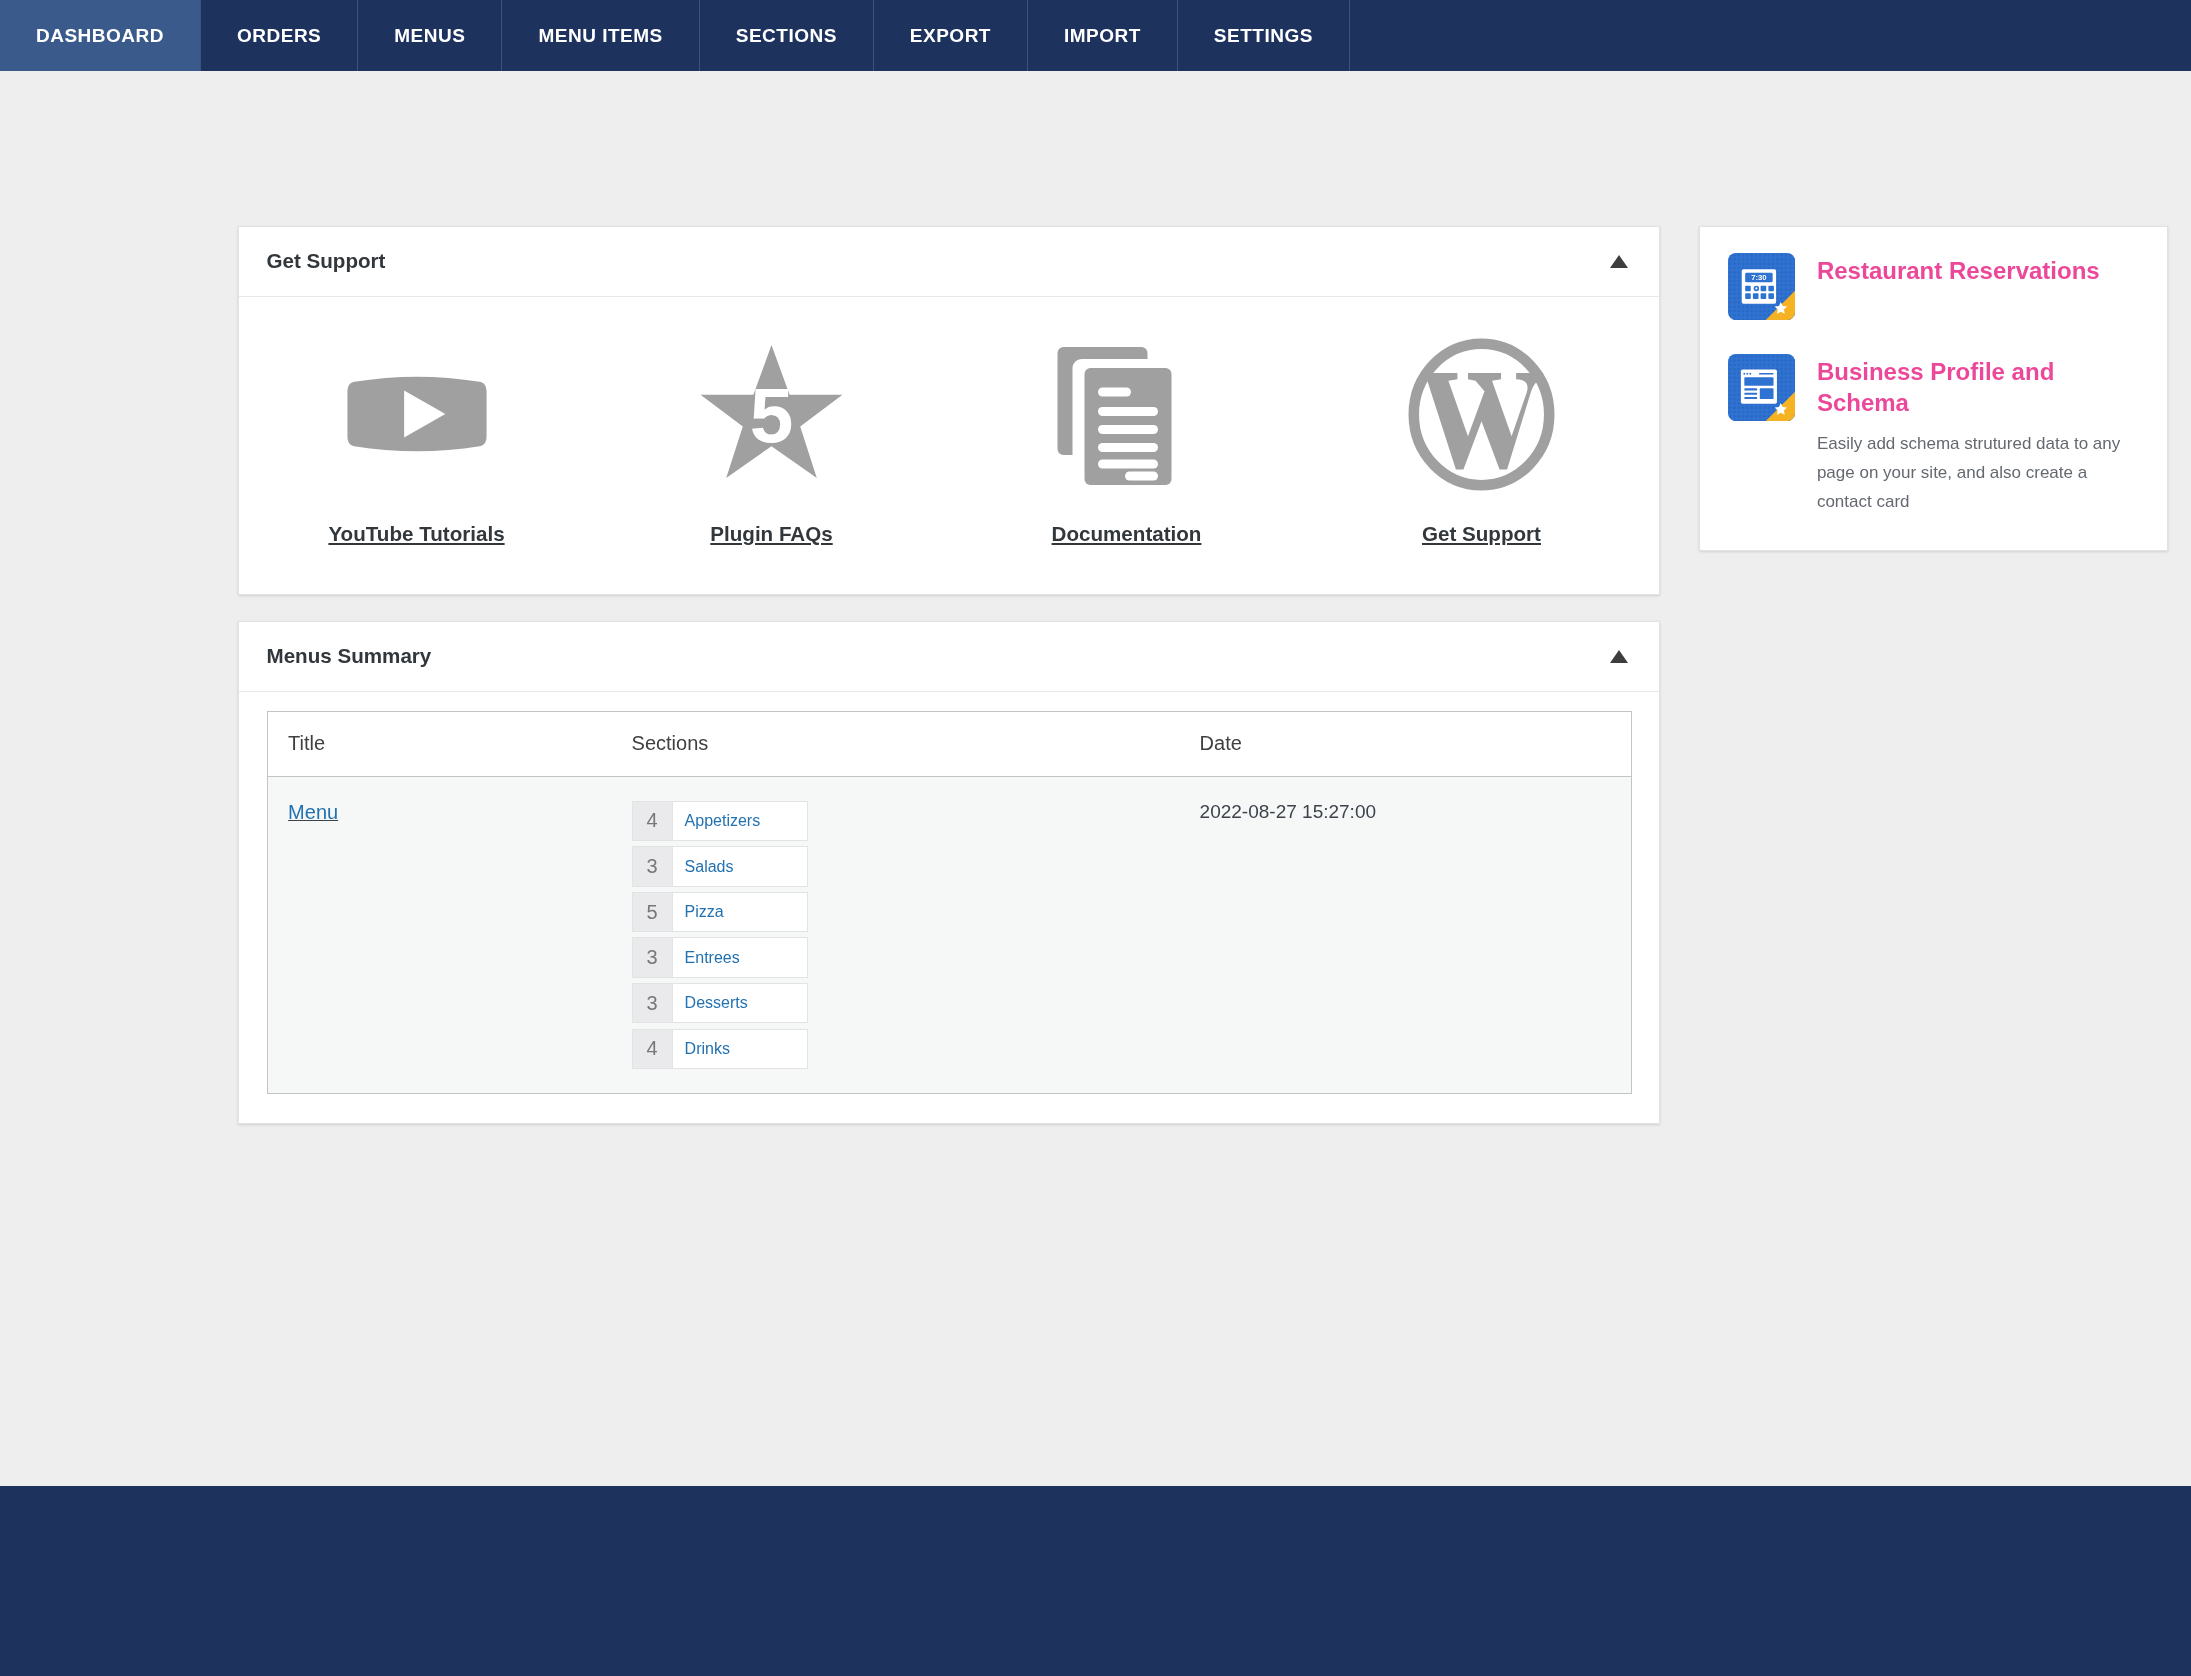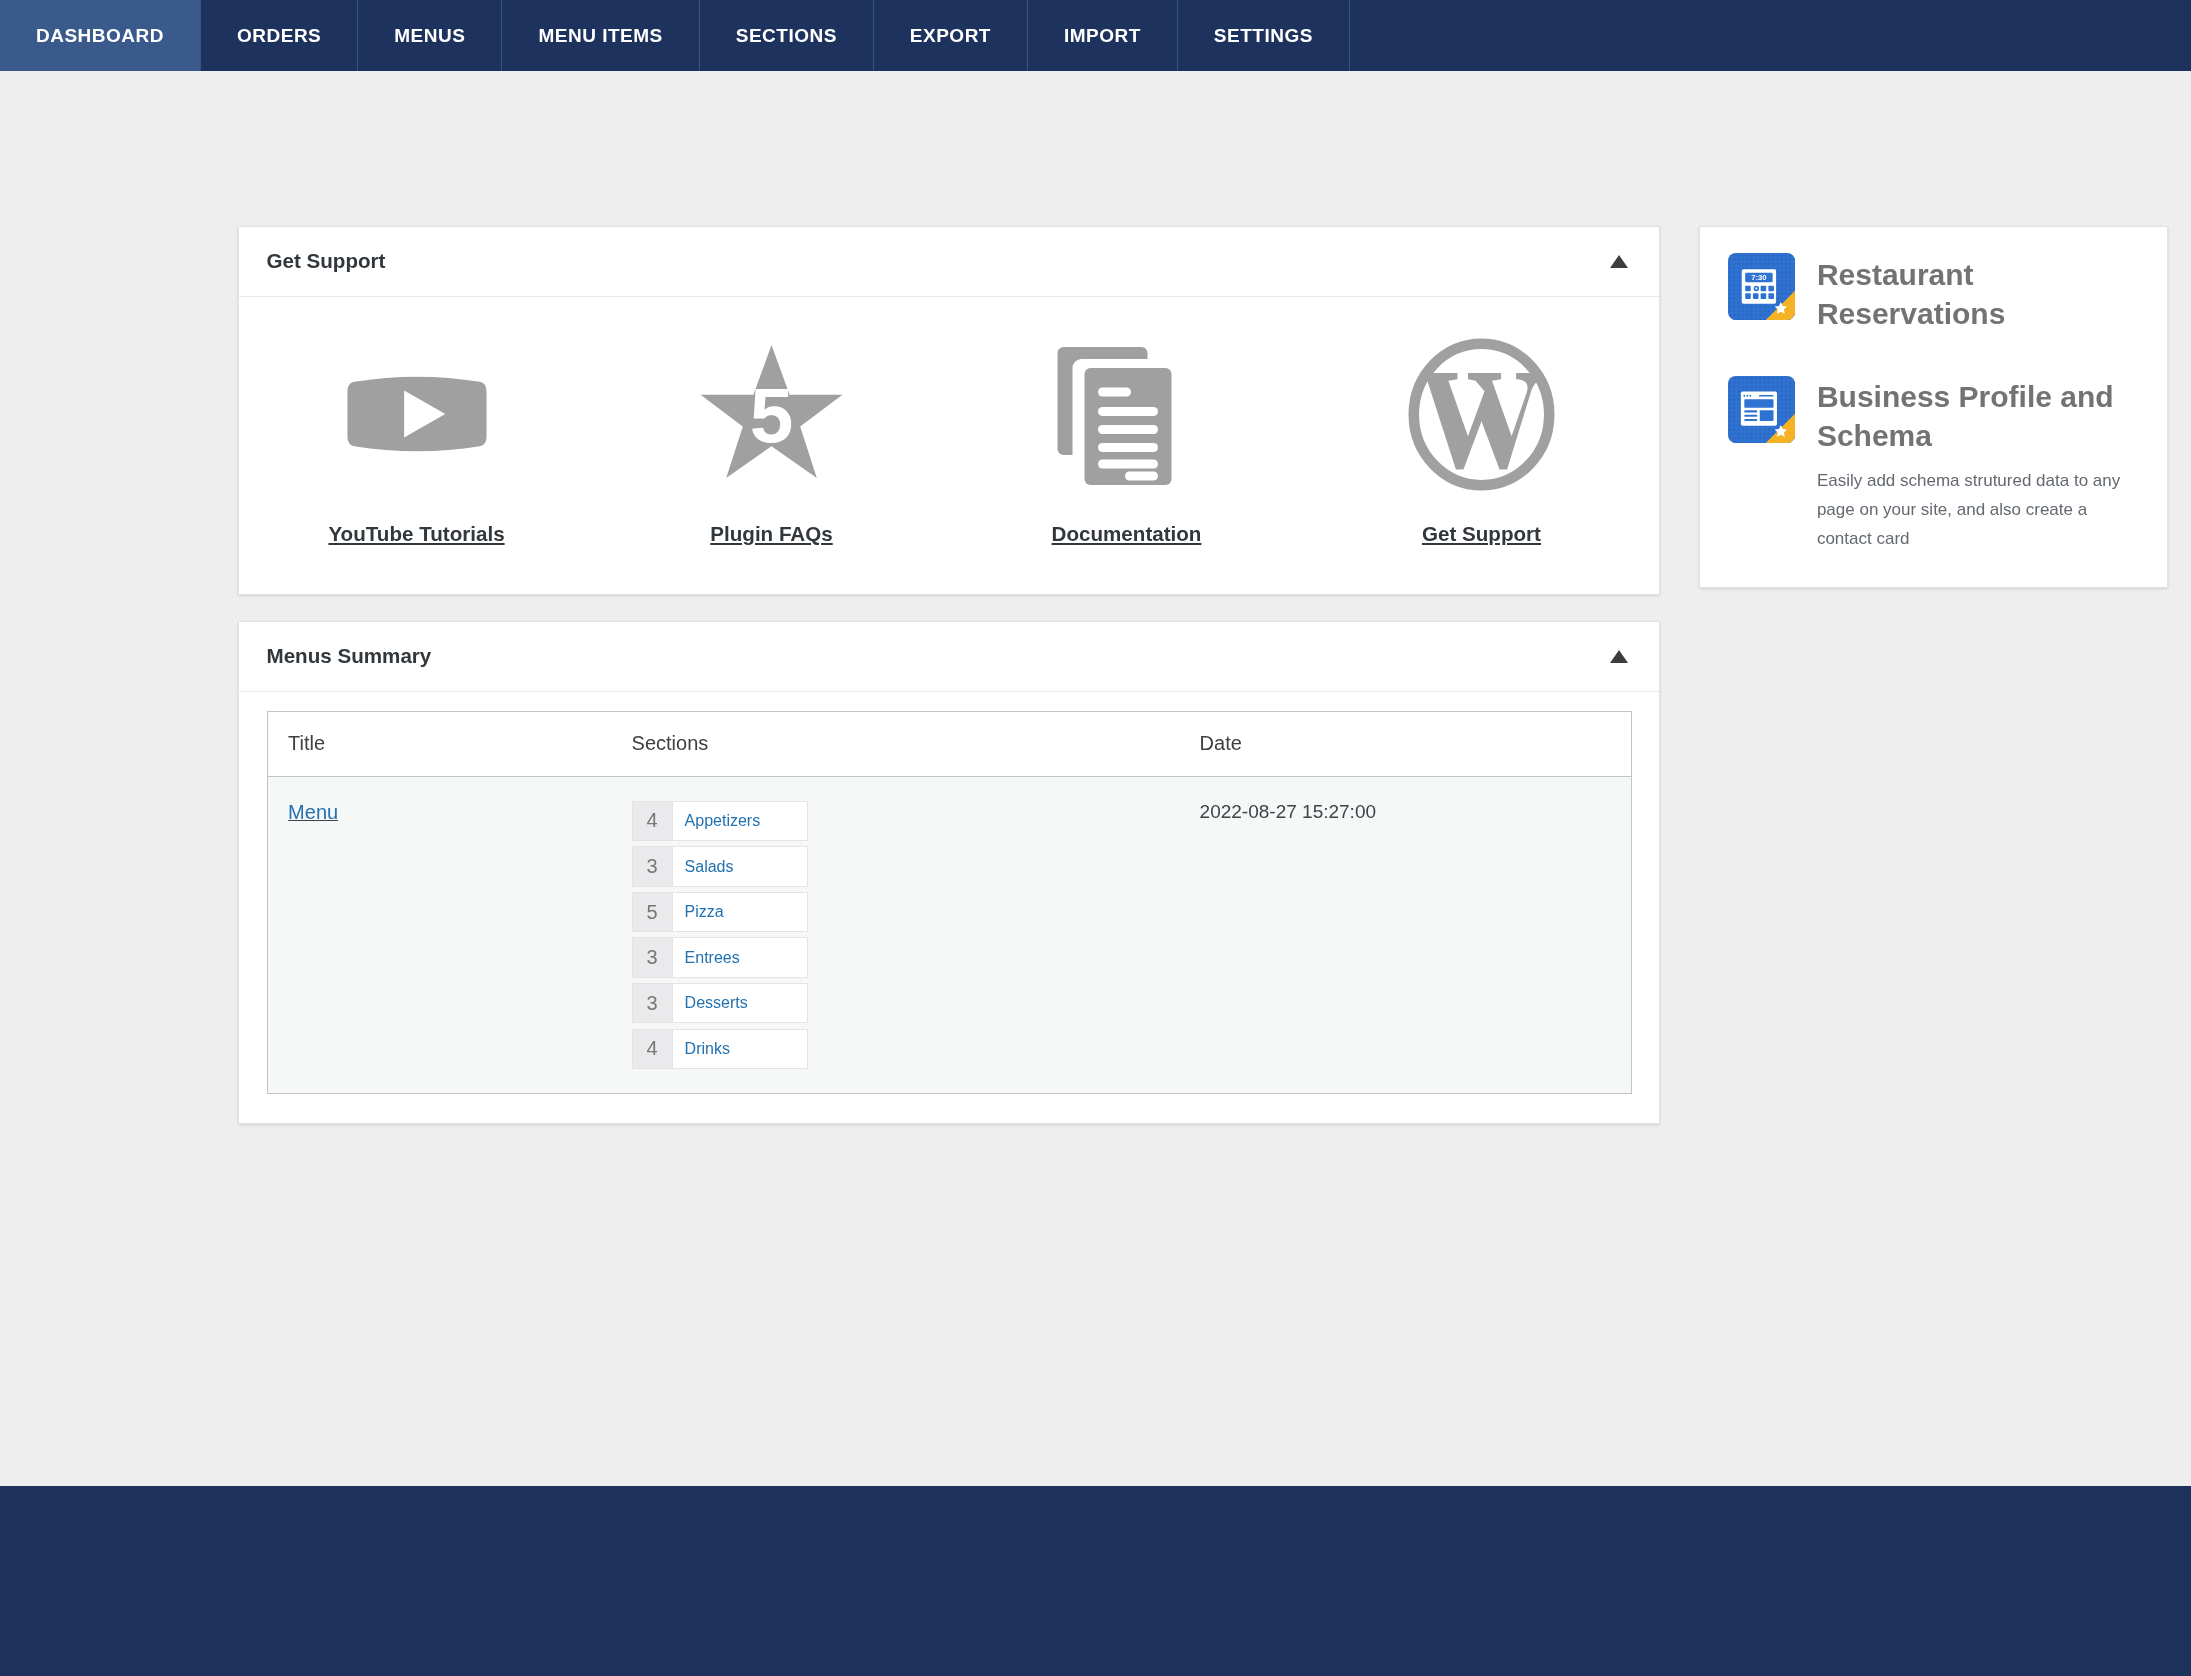--- a/index.html
+++ b/index.html
@@ -181,23 +181,23 @@
   .plugin-body { padding: 26px 27.5px 33px 27.5px; }
   .plugin-item {
     display: flex;
     gap: 22.4px;
     margin-bottom: 31px;
   }
   .plugin-item:last-child { margin-bottom: 0; }
   .plugin-icon { flex: 0 0 auto; }
   .plugin-text { flex: 1; padding-top: 1.7px; }
   .plugin-name {
-    font-size: 30px;
+    font-size: 24px;
     font-weight: bold;
-    color: #737373;
+    color: #ec4899;
     line-height: 1.3;
     margin-bottom: 12px;
     cursor: pointer;
   }
   .plugin-desc {
     font-size: 17px;
     color: #646970;
     line-height: 1.7;
   }
 

